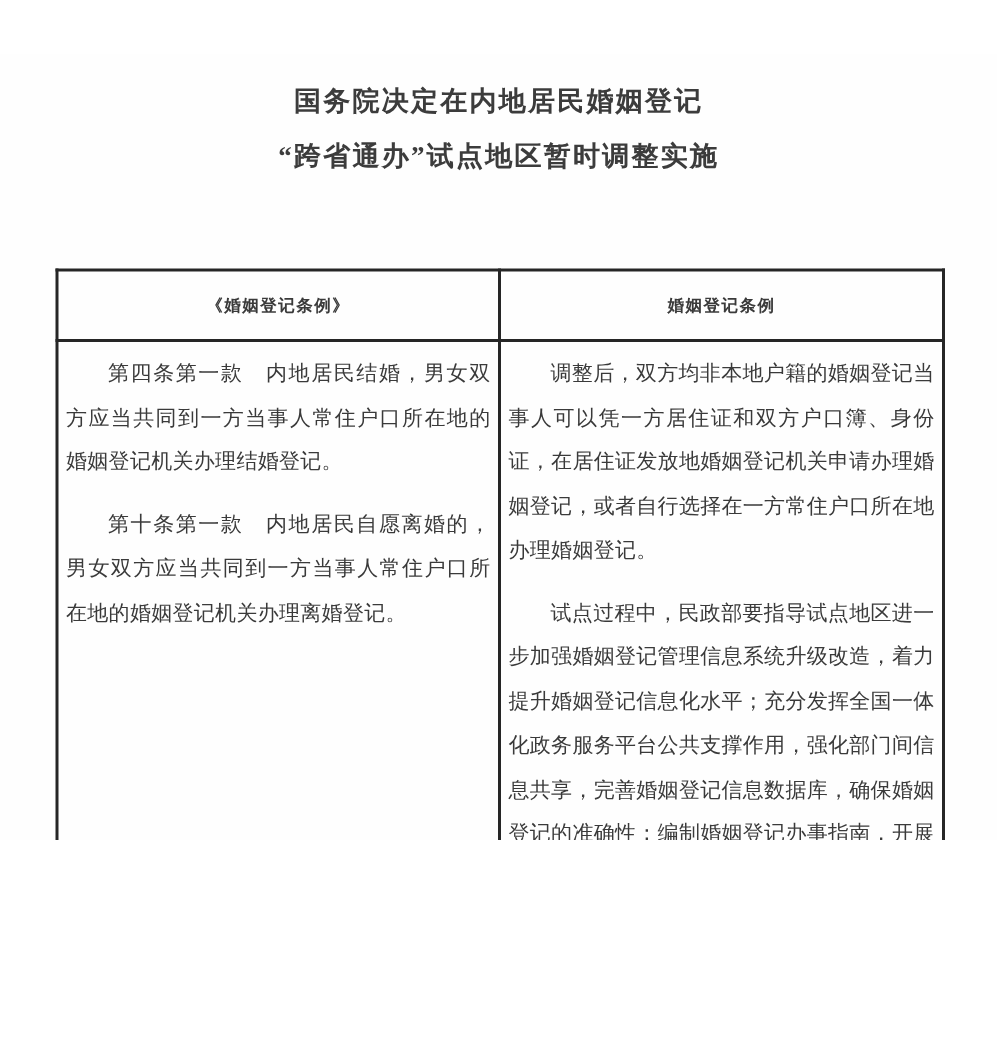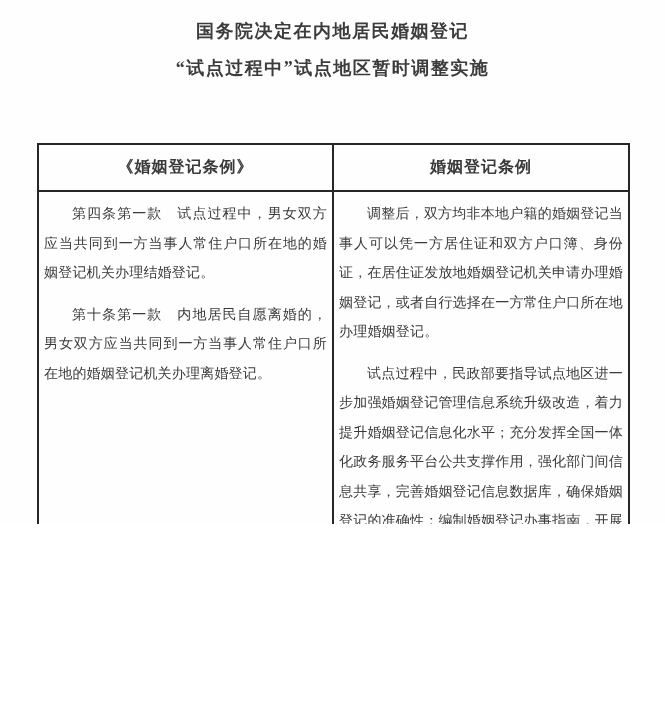--- a/index.html
+++ b/index.html
@@ -7,20 +7,21 @@
     padding: 0;
     background: #ffffff;
   }
   .page {
     position: relative;
     width: 665px;
     height: 524px;
     background: #fefefe;
     font-family: "Liberation Serif", "DejaVu Serif", serif;
     overflow: hidden;
+    margin-top: 36px;
   }
   .title-block {
     padding-top: 13px;
     text-align: center;
     color: #3c3c3c;
     font-weight: bold;
     font-size: 18px;
     line-height: 37px;
     letter-spacing: 1.5px;
   }
@@ -36,21 +37,21 @@
     border-collapse: collapse;
     table-layout: fixed;
     background: #fefefe;
   }
   table.compare th,
   table.compare td {
     border: 2px solid #262626;
   }
   table.compare th {
     height: 43px;
-    font-size: 16px;
+    font-size: 11px;
     font-weight: bold;
     color: #3a3a3a;
     text-align: center;
     letter-spacing: 1px;
     vertical-align: middle;
     font-family: Liberation Mono, monospace;
   }
   table.compare col.left-col  { width: 295px; }
   table.compare col.right-col { width: 296px; }
   table.compare td {
@@ -70,38 +71,38 @@
     margin-top: 12px;
   }
 </style>
 </head>
 <body>
 
 <div class="page">
 
   <div class="title-block">
     <div class="title-line">国务院决定在内地居民婚姻登记</div>
-    <div class="title-line">“试点过程中”试点地区暂时调整实施</div>
+    <div class="title-line">“跨省通办”试点地区暂时调整实施</div>
   </div>
 
   <table class="compare">
     <colgroup>
       <col class="left-col">
       <col class="right-col">
     </colgroup>
     <thead>
       <tr>
         <th>《婚姻登记条例》</th>
         <th>婚姻登记条例</th>
       </tr>
     </thead>
     <tbody>
       <tr>
         <td>
-          <p>第四条第一款　试点过程中，男女双方应当共同到一方当事人常住户口所在地的婚姻登记机关办理结婚登记。</p>
+          <p>第四条第一款　内地居民结婚，男女双方应当共同到一方当事人常住户口所在地的婚姻登记机关办理结婚登记。</p>
           <p>第十条第一款　内地居民自愿离婚的，男女双方应当共同到一方当事人常住户口所在地的婚姻登记机关办理离婚登记。</p>
         </td>
         <td>
           <p>调整后，双方均非本地户籍的婚姻登记当事人可以凭一方居住证和双方户口簿、身份证，在居住证发放地婚姻登记机关申请办理婚姻登记，或者自行选择在一方常住户口所在地办理婚姻登记。</p>
           <p>试点过程中，民政部要指导试点地区进一步加强婚姻登记管理信息系统升级改造，着力提升婚姻登记信息化水平；充分发挥全国一体化政务服务平台公共支撑作用，强化部门间信息共享，完善婚姻登记信息数据库，确保婚姻登记的准确性；编制婚姻登记办事指南，开展婚姻登记“跨省通办”实务培训，依法有序开展试点工作；加强宣传引导和政策解读，营造良好的社会氛围；加强调查研究，及时发现和解决突出问题，防范和化解各种风险。</p>
         </td>
       </tr>
     </tbody>
   </table>
 

